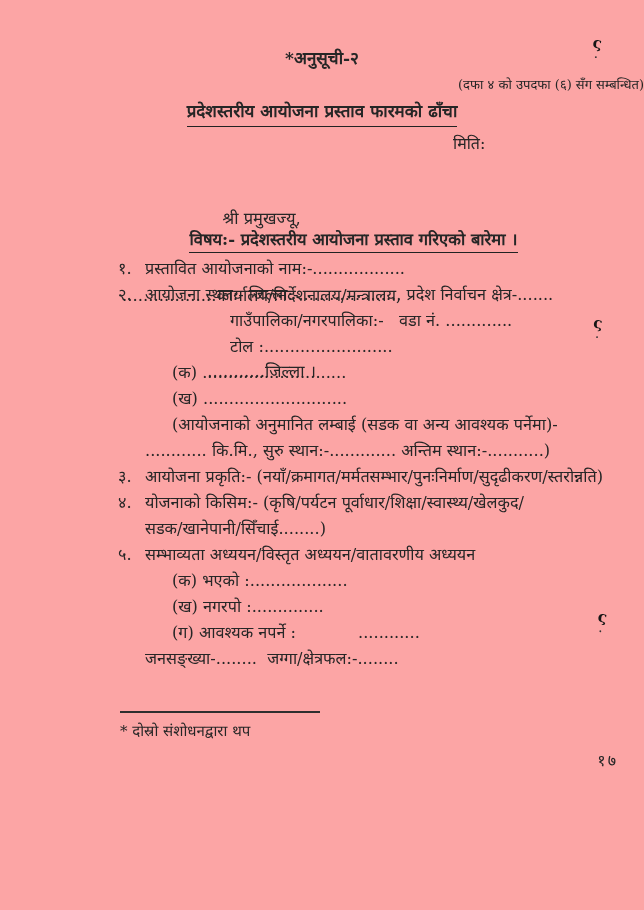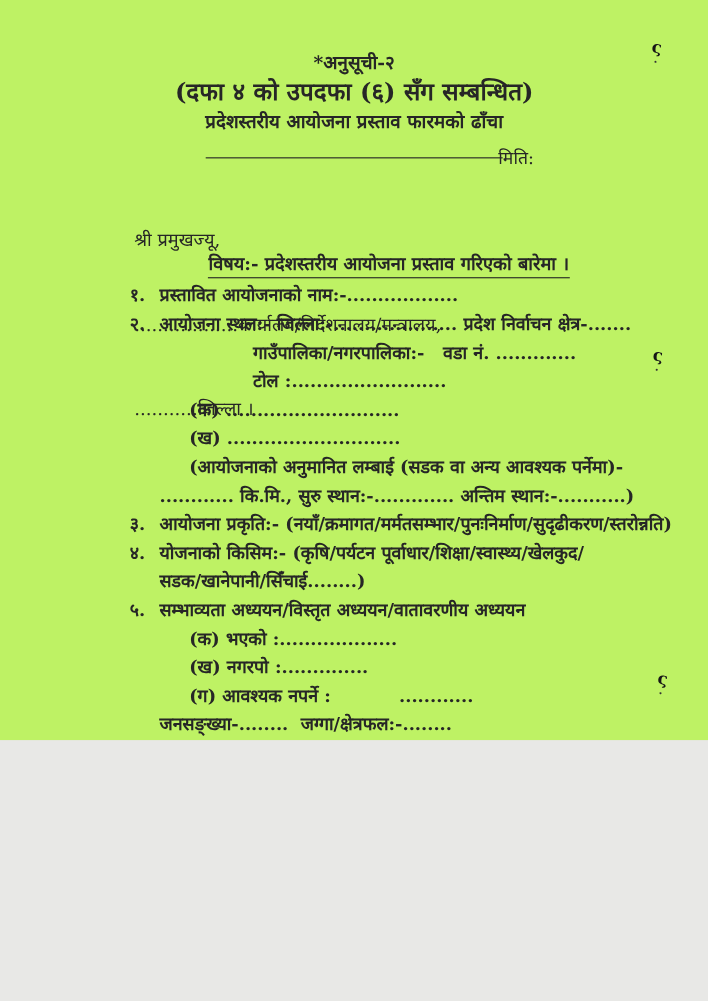--- a/index.html
+++ b/index.html
@@ -1,38 +1,38 @@
 <!DOCTYPE html>
 <html><head>
 <meta charset="utf-8">
 <style>
   html,body{margin:0;padding:0;background:#e8e8e6;}
   .sheet{
     position:relative;
-    width:644px;height:673px;
+    width:644px;height:910px;
     margin:0 auto;
-    background:#bef264;
+    background:#fca5a5;
     font-family:"DejaVu Serif","Liberation Serif",serif;
     color:#262626;
     overflow:hidden;
   }
   
   .header-block{position:absolute;top:46px;left:0;width:100%;text-align:center;}
   .h1{font-size:17px;font-weight:700;line-height:24px;}
-  .h2{font-size:22px;font-weight:700;line-height:25px;margin-top:2px;}
+  .h2{font-size:13px;font-weight:400;line-height:25px;margin-top:2px;text-align:right;}
   .h3{font-size:17px;font-weight:700;line-height:25px;margin-top:2px;}
-  .h3 > span{display:inline-block;border-bottom:1.6px solid #222;padding-bottom:19px;}
+  .h3 > span{display:inline-block;border-bottom:1.6px solid #222;padding-bottom:2px;}
   .date-row{position:absolute;top:132px;left:453px;font-size:16px;}
   
-  .address{position:absolute;top:155px;left:122px;font-size:16.5px;line-height:25.5px;white-space:pre-wrap;}
+  .address{position:absolute;top:155px;left:122px;font-size:16.5px;line-height:25.5px;white-space:pre-wrap;text-align:center;}
   
   .subject-row{position:absolute;top:227px;left:0;width:100%;text-align:center;padding-left:63px;box-sizing:border-box;font-size:16.5px;font-weight:700;}
   .subject-row > span{display:inline-block;border-bottom:1.6px solid #222;padding-bottom:2px;white-space:pre-wrap;}
   
-  .form{position:absolute;top:256px;left:118px;right:24px;font-size:16.2px;line-height:26px;font-weight:bold;}
+  .form{position:absolute;top:256px;left:118px;right:24px;font-size:16.2px;line-height:26px;}
   .fline{white-space:pre-wrap;}
   .fline .num{display:inline-block;width:27px;}
   .ind-cont{padding-left:27px;}   
   .ind-opt{padding-left:54px;}    
   .ind-deep{padding-left:112px;}  
   .gap-spacer{display:inline-block;width:62px;}
   
   .foot-divider{position:absolute;top:711px;left:120px;width:200px;height:2px;background:#2e2e2e;}
   .footnote{position:absolute;top:720px;left:120px;font-size:15px;}
   .page-number{position:absolute;top:749px;left:0;width:100%;text-align:right;padding-right:26px;box-sizing:border-box;font-size:16px;letter-spacing:2px;}

